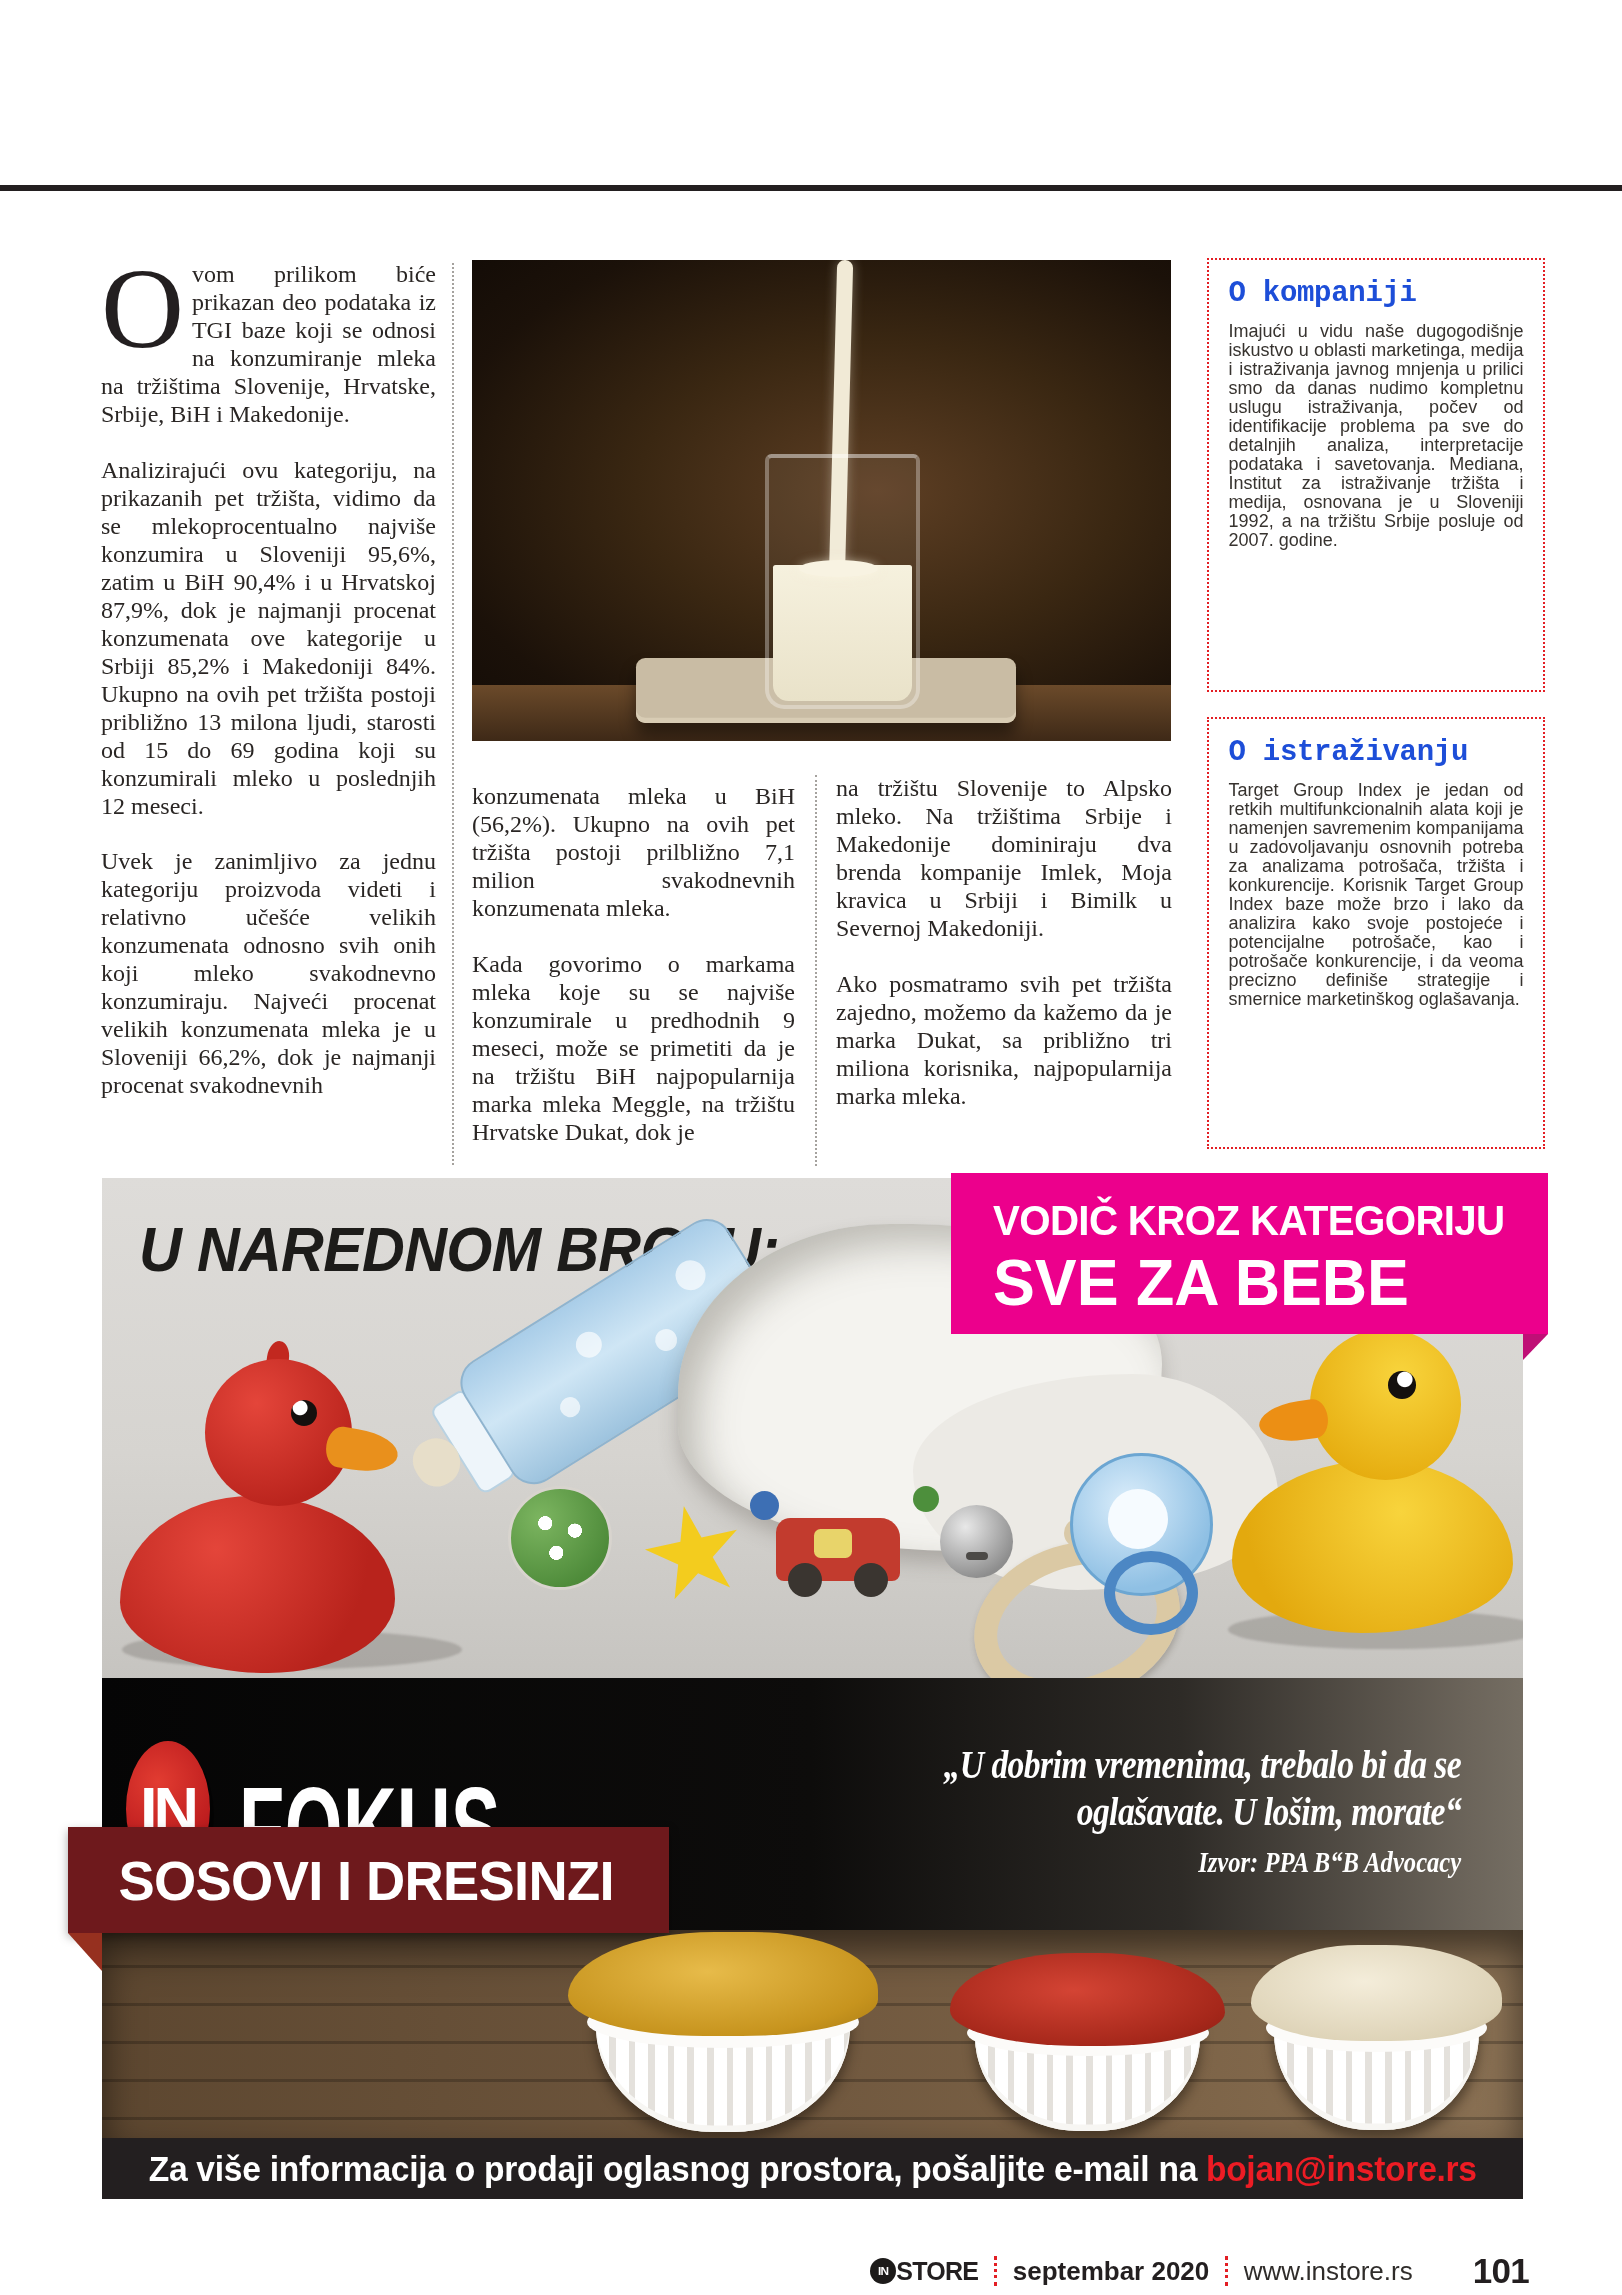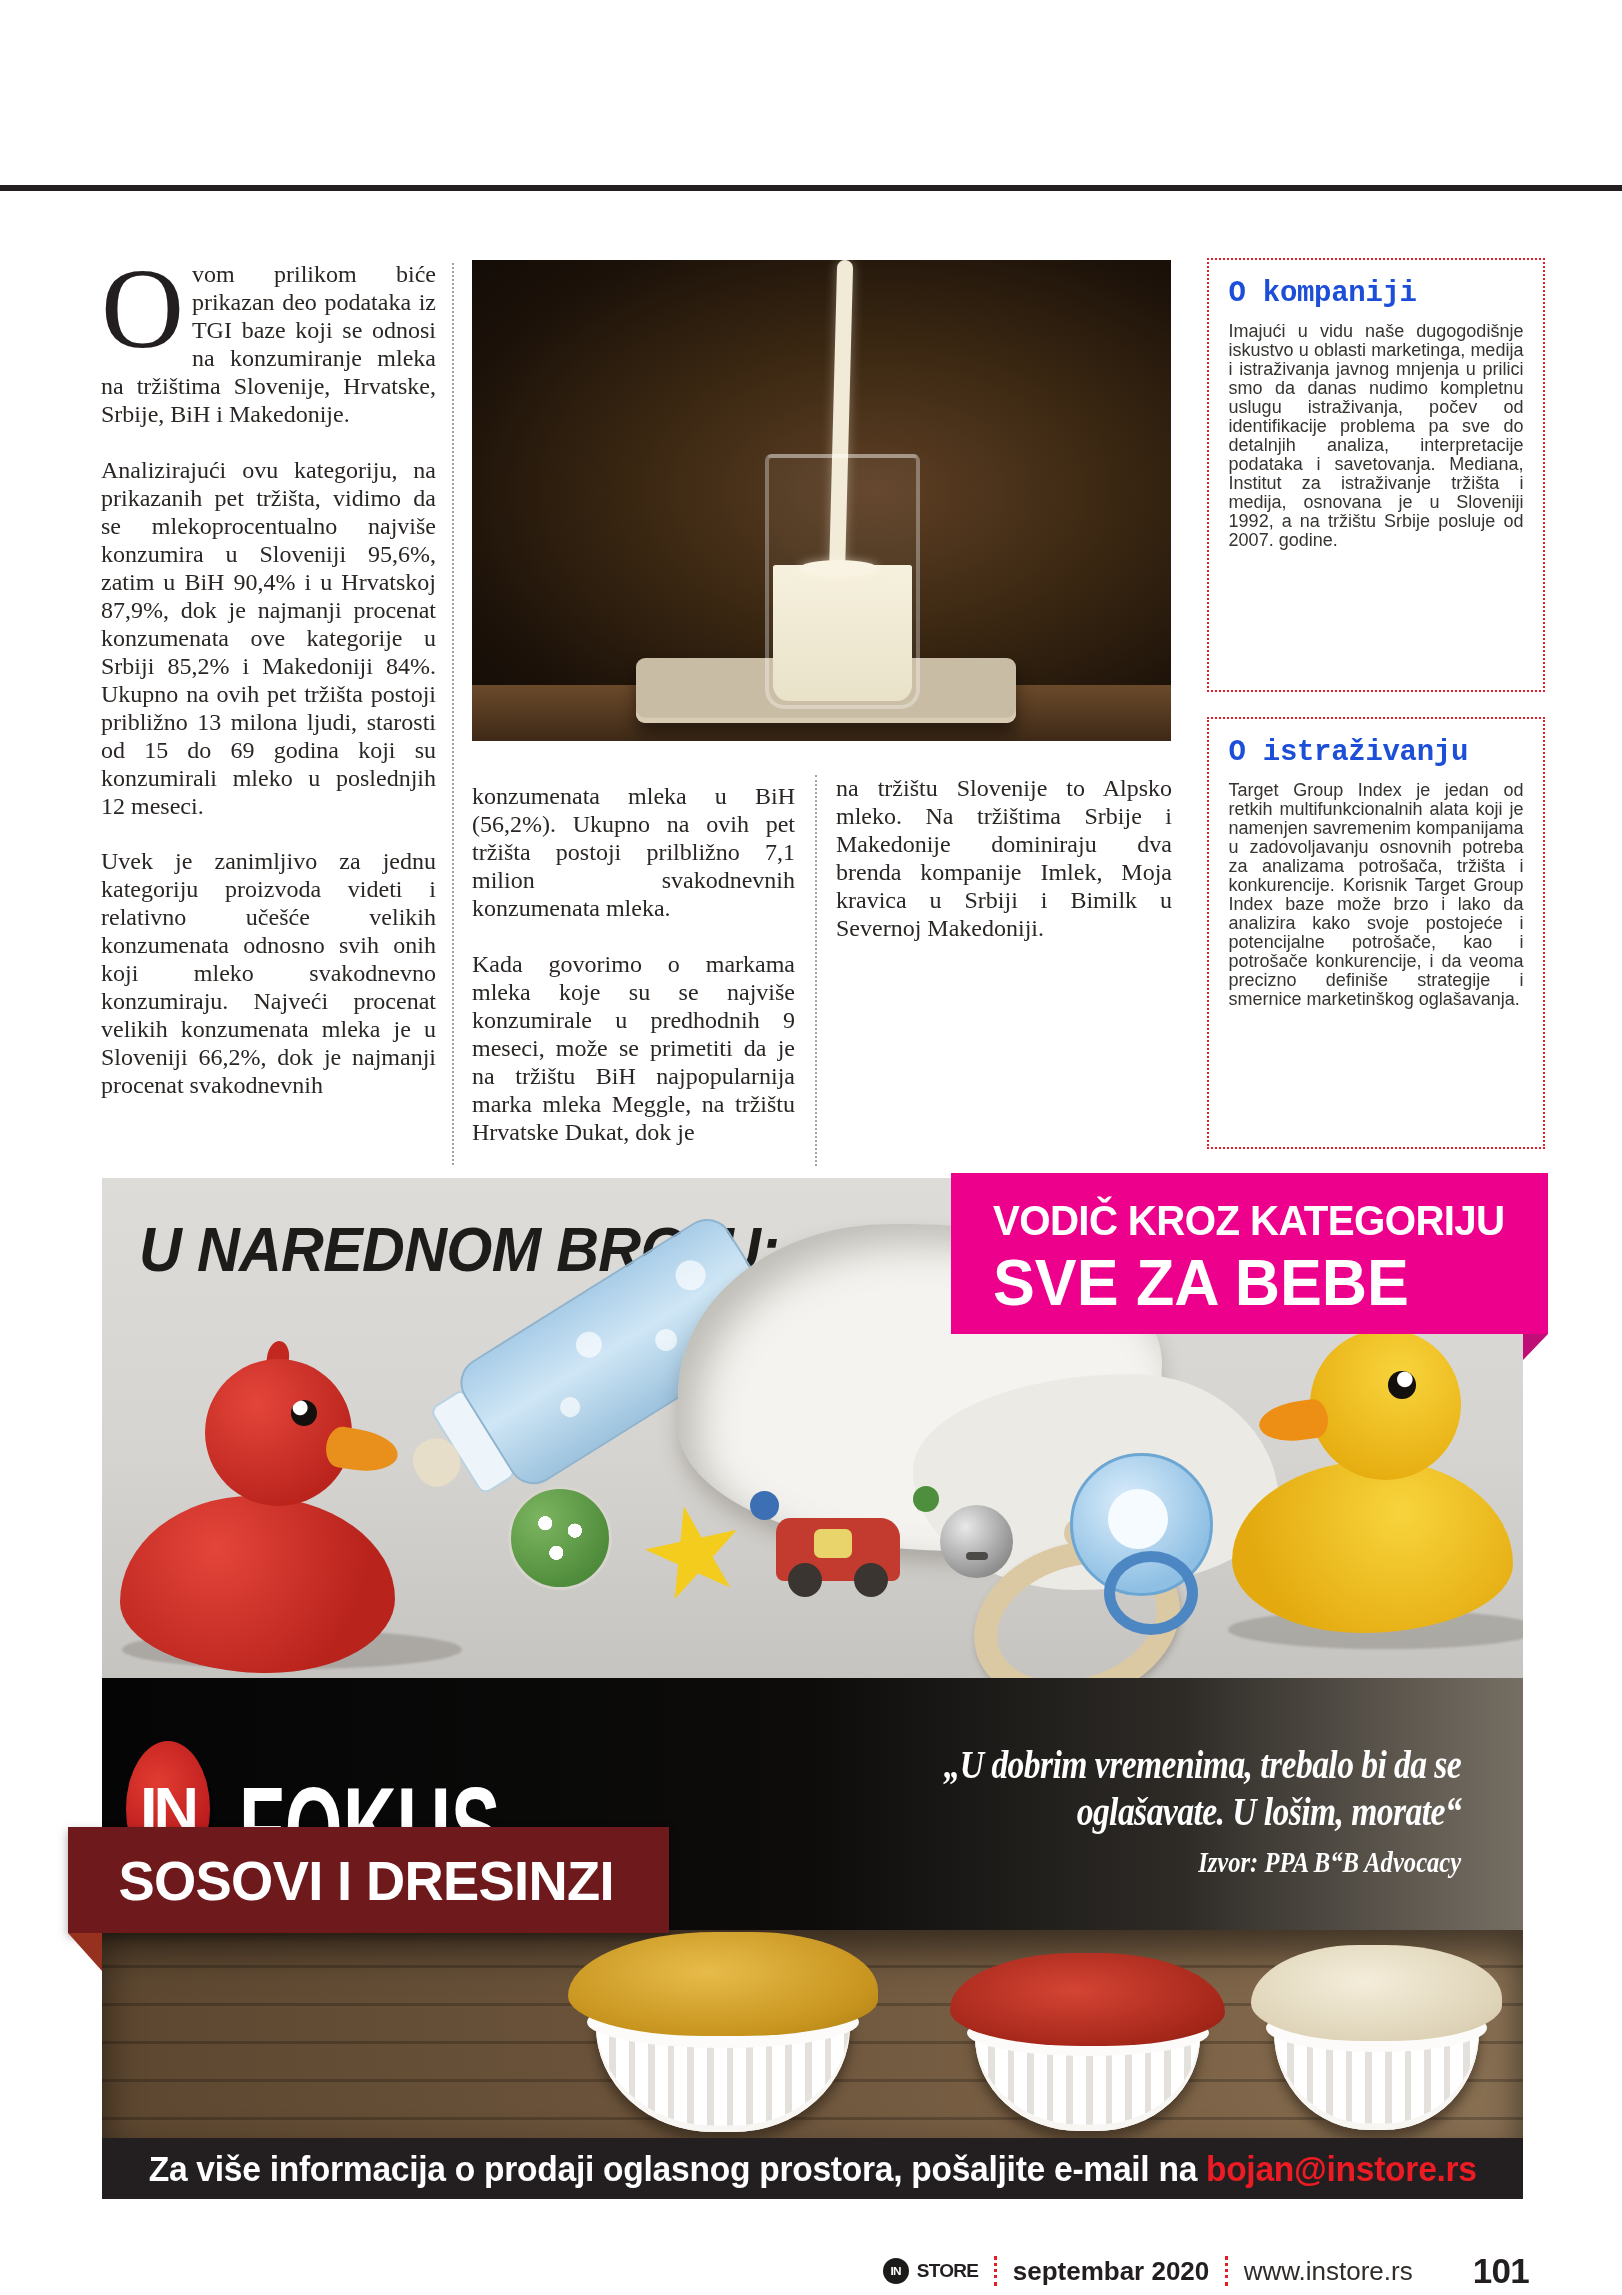--- a/index.html
+++ b/index.html
@@ -175,21 +175,21 @@
   .contact-bar{left:102px;top:2138px;width:1421px;height:61px;background:#231f20;
     display:flex;align-items:center;justify-content:center;}
   .contact-inner{color:#fff;font-size:35px;font-weight:700;letter-spacing:-0.3px;
     transform:scaleX(.96);white-space:nowrap;}
   .contact-inner .email{color:#ed1c24;margin-left:9.2px;}
 
   
   .footer{right:94px;top:2250px;height:42px;display:flex;align-items:center;}
   .f-logo{width:26px;height:26px;border-radius:50%;background:#1d1b1a;color:#fff;
     display:flex;align-items:center;justify-content:center;font-size:11.8px;font-weight:900;letter-spacing:-0.7px;}
-  .f-brand{font-size:19px;font-weight:900;letter-spacing:-0.7px;margin-left:8px;}
+  .f-brand{font-size:25px;font-weight:900;letter-spacing:-0.7px;margin-left:0;}
   .f-sep{width:0;height:30px;border-left:3.3px dotted #e31e24;margin:0 15.7px;}
   .f-issue{font-size:26px;font-weight:800;}
   .f-site{font-size:26px;font-weight:400;color:#2f2c2a;}
   .f-gap{width:60px;}
   .f-page{font-size:35px;font-weight:900;letter-spacing:-0.7px;}
 </style>
 </head>
 <body>
 
 <div class="abs top-rule"></div>
@@ -212,20 +212,21 @@
   </div>
   <div class="abs mp-splash"></div>
 </div>
 
 <div class="abs body-col col2">
   <p>konzumenata mleka u BiH (56,2%). Ukupno na ovih pet tržišta postoji prilbližno 7,1 milion svakodnevnih konzumenata mleka.</p>
   <p>Kada govorimo o markama mleka koje su se najviše konzumirale u predhodnih 9 meseci, može se primetiti da je na tržištu BiH najpopularnija marka mleka Meggle, na tržištu Hrvatske Dukat, dok je</p>
 </div>
 <div class="abs body-col col3">
   <p>na tržištu Slovenije to Alpsko mleko. Na tržištima Srbije i Makedonije dominiraju dva brenda kompanije Imlek, Moja kravica u Srbiji i Bimilk u Severnoj Makedoniji.</p>
+  <p>Ako posmatramo svih pet tržišta zajedno, možemo da kažemo da je marka Dukat, sa približno tri miliona korisnika, najpopularnija marka mleka.</p>
 </div>
 
 <div class="abs info-box box1">
   <div class="ib-title">O kompaniji</div>
   <div class="ib-body">Imajući u vidu naše dugogodišnje iskustvo u oblasti marketinga, medija i istraživanja javnog mnjenja u prilici smo da danas nudimo kompletnu uslugu istraživanja, počev od identifikacije problema pa sve do detalnjih analiza, interpretacije podataka i savetovanja. Mediana, Institut za istraživanje tržišta i medija, osnovana je u Sloveniji 1992, a na tržištu Srbije posluje od 2007. godine.</div>
 </div>
 <div class="abs info-box box2">
   <div class="ib-title">O istraživanju</div>
   <div class="ib-body">Target Group Index je jedan od retkih multifunkcionalnih alata koji je namenjen savremenim kompanijama u zadovoljavanju osnovnih potreba za analizama potrošača, tržišta i konkurencije. Korisnik Target Group Index baze može brzo i lako da analizira kako svoje postojeće i potencijalne potrošače, kao i potrošače konkurencije, i da veoma precizno definiše strategije i smernice marketinškog oglašavanja.</div>
 </div>

